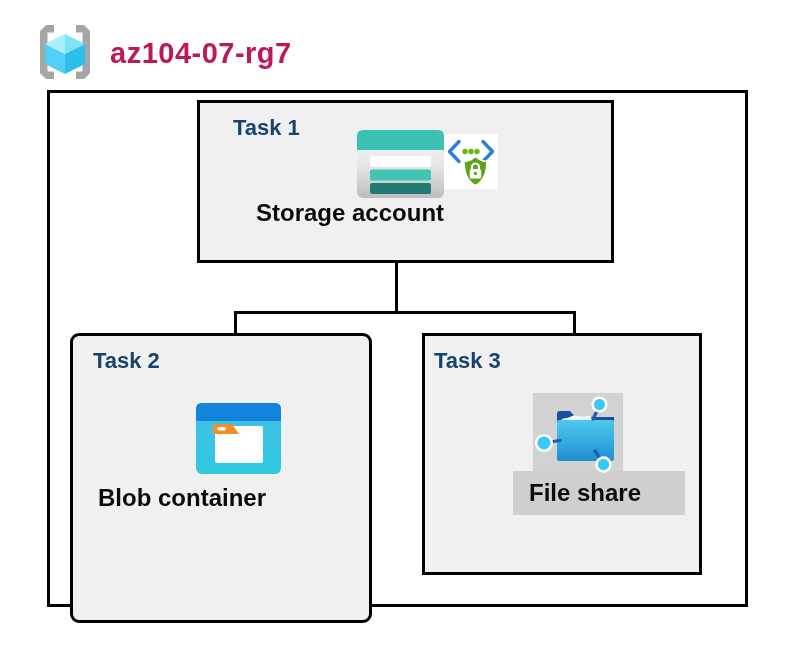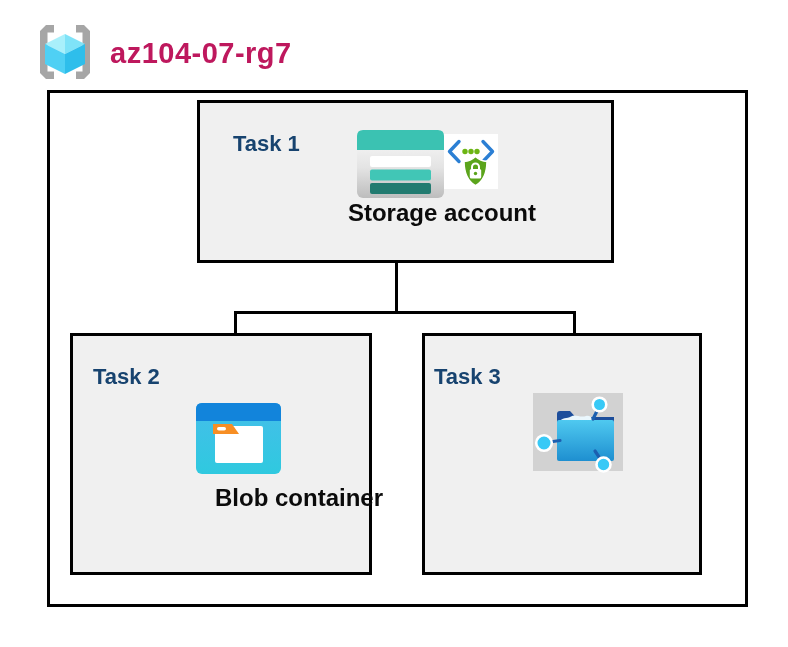--- a/index.html
+++ b/index.html
@@ -42,37 +42,36 @@
   }
 
   
   .task-box {
     position: absolute;
     border: 3px solid #000000;
     background: #f0f0f0;
     box-sizing: border-box;
   }
   .task1 { left: 197px; top: 100px; width: 417px; height: 163px; }
-  .task2 { left: 70px;  top: 333px; width: 302px; height: 242px; }
+  .task2 { left: 70px;  top: 333px; width: 302px; height: 290px; border-radius: 9px; }
   .task3 { left: 422px; top: 333px; width: 280px; height: 242px; }
 
   .task-label {
     position: absolute;
     font-size: 22px;
     font-weight: bold;
     color: #17436f;
     white-space: nowrap;
-    margin-top: 16px;
   }
   .resource-label {
     position: absolute;
     font-size: 24px;
     font-weight: bold;
     color: #0b0b0b;
-    text-align: right;
+    text-align: left;
     white-space: nowrap;
   }
 
   
   .conn {
     position: absolute;
     background: #000000;
   }
 
   
@@ -185,20 +184,23 @@
         <rect x="21" y="24" width="9" height="3.6" rx="1.8" fill="#FFFFFF"></rect>
       </svg>
     </div>
 
     <div class="resource-label" style="left:25px; top:148px; width:285px;">Blob container</div>
   </div>
 
   <div class="task-box task3">
     <div class="task-label" style="left:9px; top:12px;">Task 3</div>
 
+    <div class="fs-band">
+      <div class="resource-label">File share</div>
+    </div>
 
     <div class="fs-icon-bg">
       <svg class="ov" width="90" height="78" viewBox="0 0 90 78">
         <defs>
           <linearGradient id="fg1" x1="0" y1="0" x2="0" y2="1">
             <stop offset="0" stop-color="#4FC9F0"></stop>
             <stop offset="1" stop-color="#1E8FD0"></stop>
           </linearGradient>
         </defs>
         <path d="M24 30 L24 21 Q24 18 27 18 L37 18 L42.5 24 L81 24 L81 30 Z" fill="#1D4E9B"></path>

